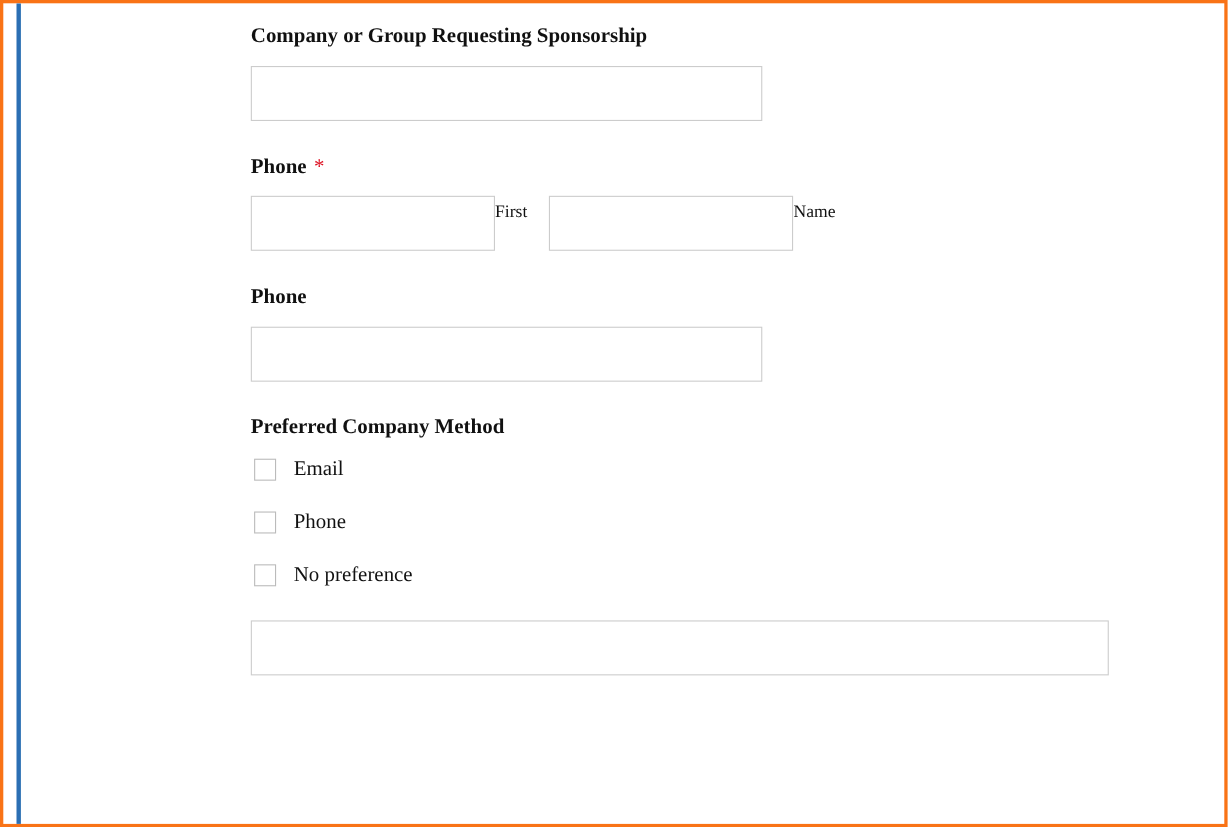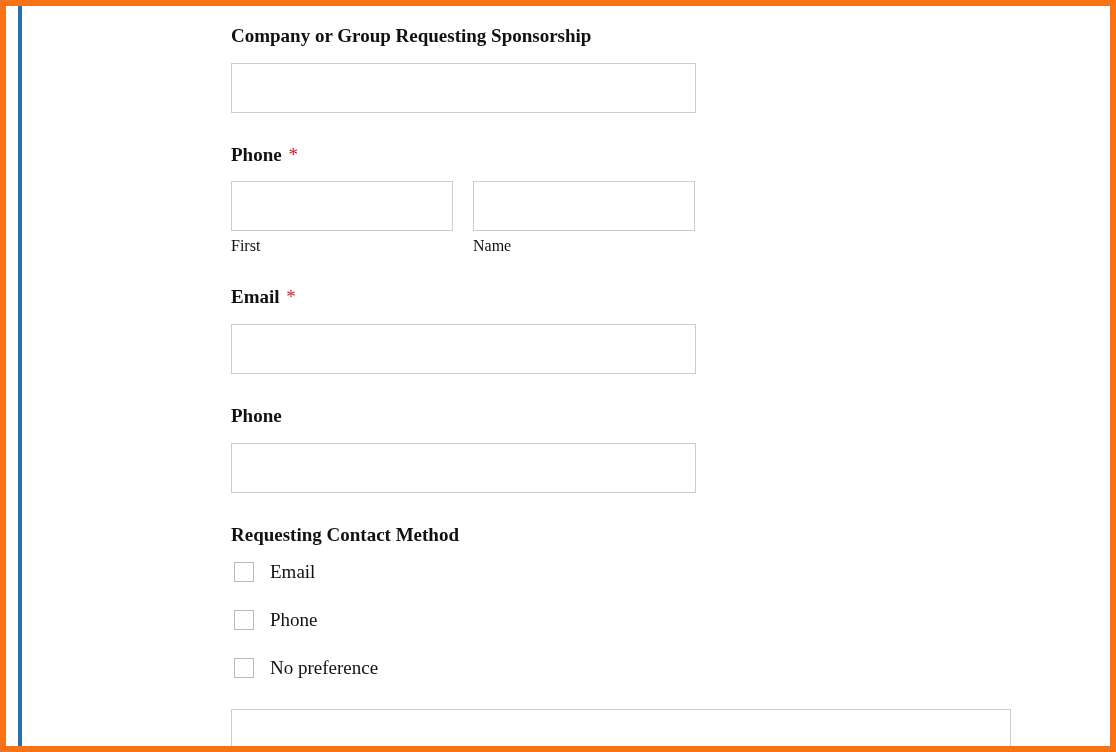--- a/index.html
+++ b/index.html
@@ -8,21 +8,21 @@
     padding: 0;
     background: #fafafa;
     font-family: Georgia, 'Times New Roman', serif;
     color: #111;
   }
   .outer {
     width: 1116px;
     height: 752px;
     margin: 0 auto;
     background: #fff;
-    border: 6px solid #f97316;
+    border: 3px solid #f97316;
     position: relative;
     overflow: hidden;
   }
   .accent {
     position: absolute;
     left: 12px;
     top: 0;
     bottom: 0;
     width: 4px;
     background: #2b6fb3;
@@ -57,21 +57,20 @@
     padding: 8px 10px;
     font-family: inherit;
   }
   .name-row {
     display: flex;
     gap: 20px;
     margin-bottom: 8px;
   }
   .name-col {
     display: flex;
-    flex-direction: column;
   }
   .name-input {
     width: 222px;
     height: 50px;
     border: 1px solid #ccc;
     background: #fff;
     font-size: 16px;
     padding: 8px 10px;
     font-family: inherit;
   }
@@ -136,35 +135,28 @@
           <input type="text" class="name-input" style="">
           <div class="sublabel">First</div>
         </div>
         <div class="name-col">
           <input type="text" class="name-input" style="">
           <div class="sublabel">Name</div>
         </div>
       </div>
     </div>
 
-    <div class="field">
-      <div class="label">
-        <span>Email</span>
-        <span class="required">*</span>
-      </div>
-      <input type="email" class="text-input" style="">
-    </div>
 
     <div class="field">
       <div class="label">Phone</div>
       <input type="tel" class="text-input" style="">
     </div>
 
     <div class="field">
-      <div class="label">Requesting Contact Method</div>
+      <div class="label">Preferred Company Method</div>
       <div class="checks">
         <div class="check-row">
           <input type="checkbox" class="check" style="">
           <span class="check-label">Email</span>
         </div>
         <div class="check-row">
           <input type="checkbox" class="check" style="">
           <span class="check-label">Phone</span>
         </div>
         <div class="check-row">

